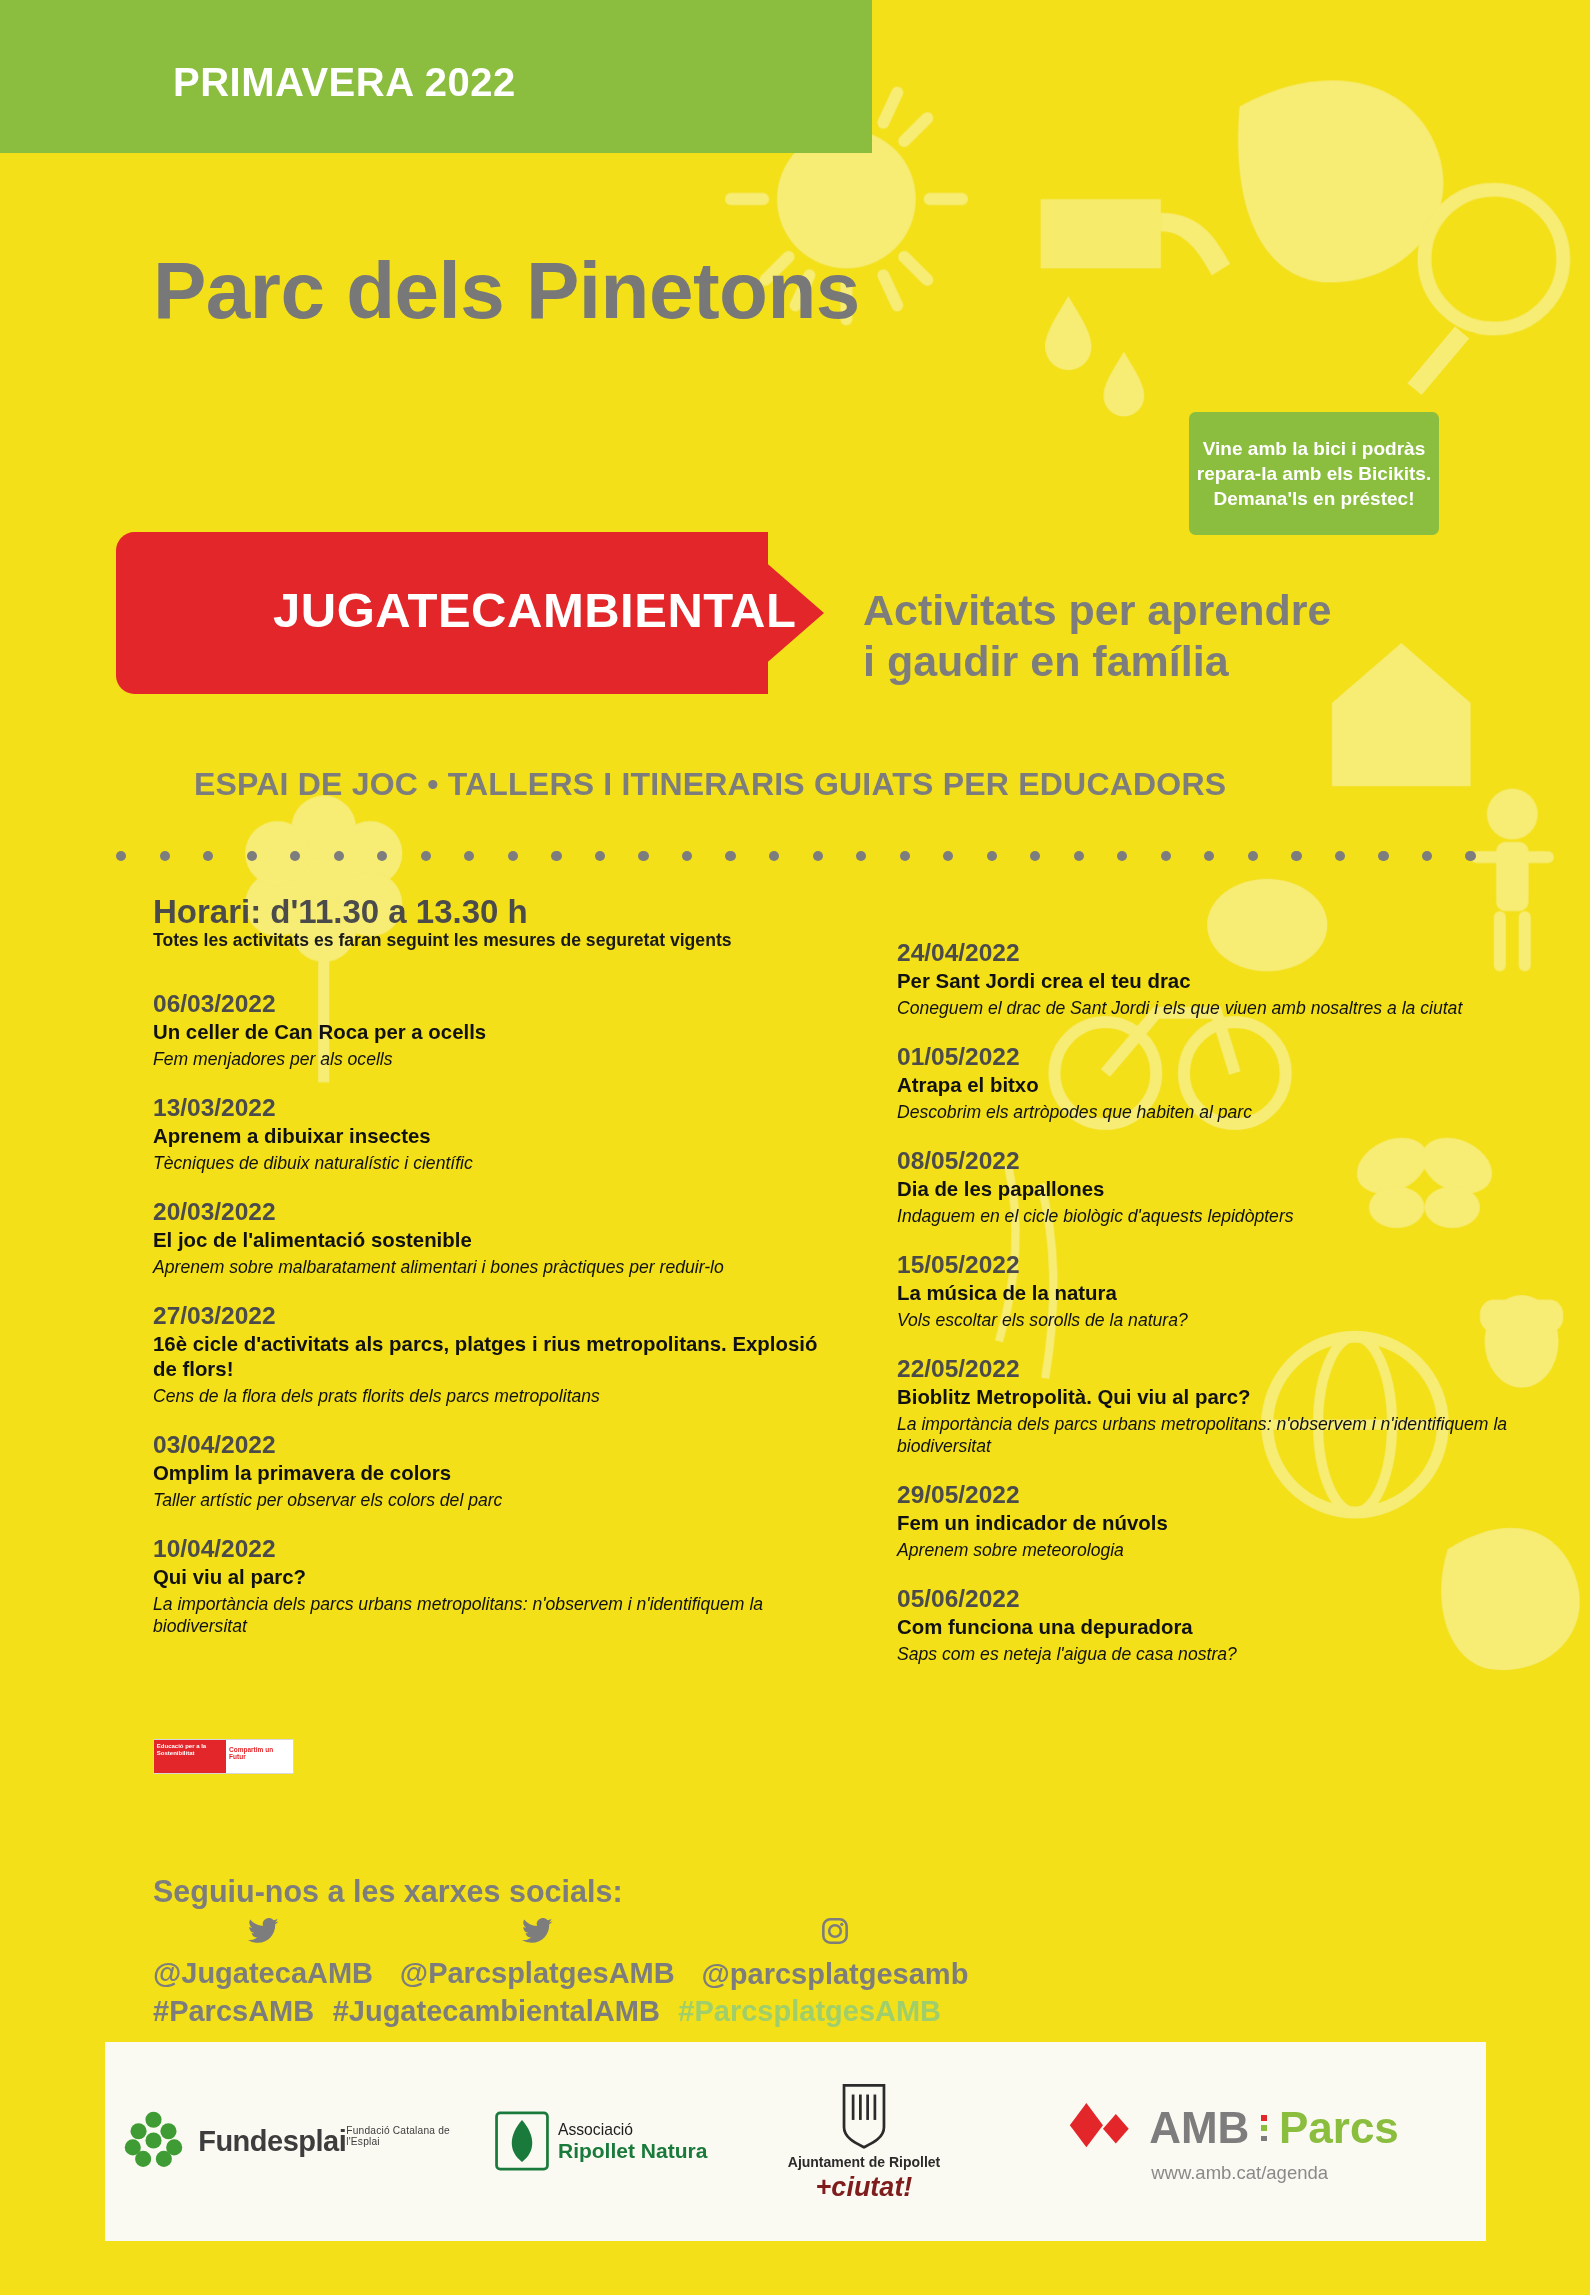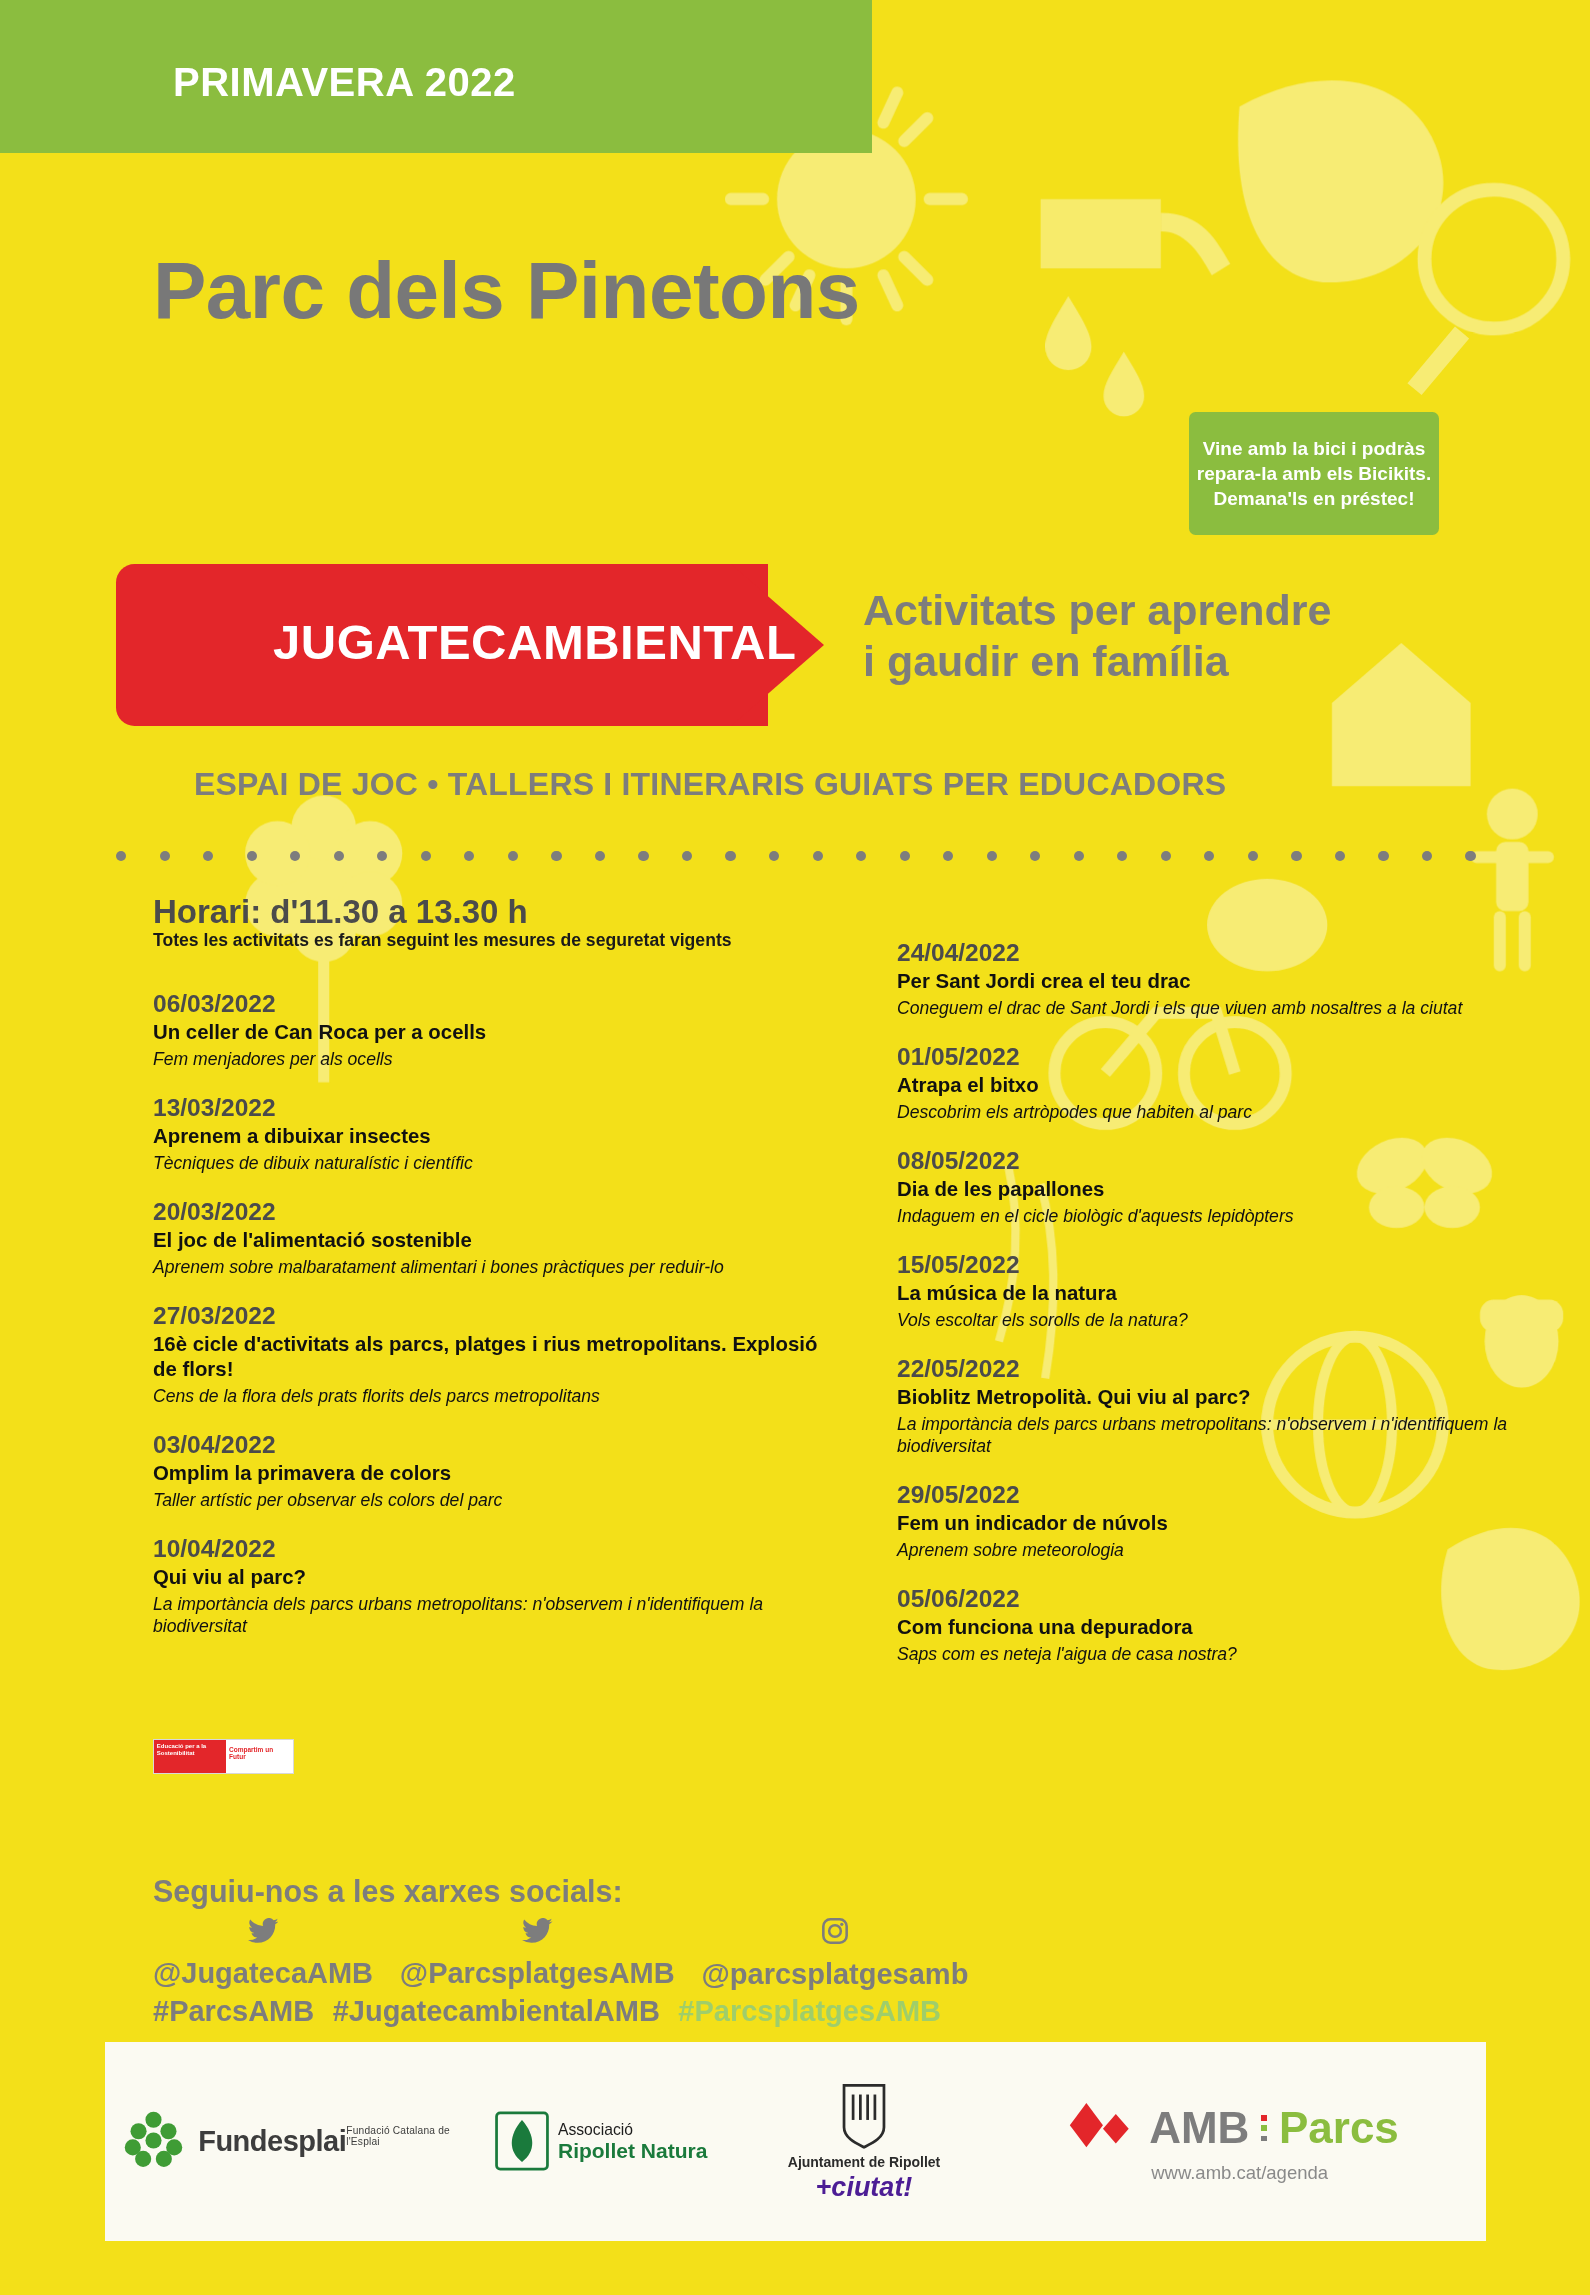--- a/index.html
+++ b/index.html
@@ -32,21 +32,21 @@
     position:absolute;left:1189px;top:412px;width:250px;height:123px;
     background:#8bbd3f;border-radius:6.5px;
     display:flex;align-items:center;justify-content:center;
   }
   .bici-note p{
     margin:0;text-align:center;color:#ffffff;
     font-size:19px;font-weight:bold;line-height:1.32;
   }
   
   .arrow-wrap{
-    position:absolute;left:116px;top:564px;width:708px;height:162px;
+    position:absolute;left:116px;top:532px;width:708px;height:162px;
   }
   .arrow-body{
     position:absolute;left:0;top:0;width:652px;height:162px;
     background:#e3262a;border-radius:18.5px 0 0 18.5px;
   }
   .arrow-head{
     position:absolute;left:615px;top:0;width:0;height:0;
     border-top:81px solid transparent;
     border-bottom:81px solid transparent;
     border-left:93px solid #e3262a;
@@ -131,21 +131,21 @@
   .logo{position:absolute;top:0;height:199px;display:flex;align-items:center;justify-content:center;}
   .logo-fundesplai{left:14px;width:333px;}
   .logo-ripollet{left:352px;width:287px;}
   .logo-ajunt{left:648px;width:222px;}
   .logo-amb{left:888px;width:481px;}
   .fund-text{font-size:29px;font-weight:bold;color:#3d3d3d;letter-spacing:-0.5px;}
   .fund-sub{font-size:10.2px;color:#3d3d3d;letter-spacing:0.2px;}
   .rip-a{font-size:15.7px;color:#1d1d1d;}
   .rip-b{font-size:21px;font-weight:bold;color:#1a7a3c;}
   .aj-text{font-size:14px;font-weight:bold;color:#2b2b2b;}
-  .aj-ciutat{font-size:27px;font-weight:bold;color:#4c1d95;font-style:italic;text-align:right;}
+  .aj-ciutat{font-size:27px;font-weight:bold;color:#7f1d1d;font-style:italic;text-align:right;}
   .amb-text{font-size:44px;font-weight:bold;color:#7d7d7d;}
   .amb-parcs{font-size:44px;font-weight:bold;color:#8bbd3f;}
   .amb-url{font-size:18.5px;color:#8a8a8a;}
 </style>
 </head>
 <body>
 
 <div class="bg-doodles">
   <svg width="1590" height="2295" viewBox="0 0 3438 4962" style="left:0;top:0;">
     <g fill="#f7ec7a" opacity="0.95">

